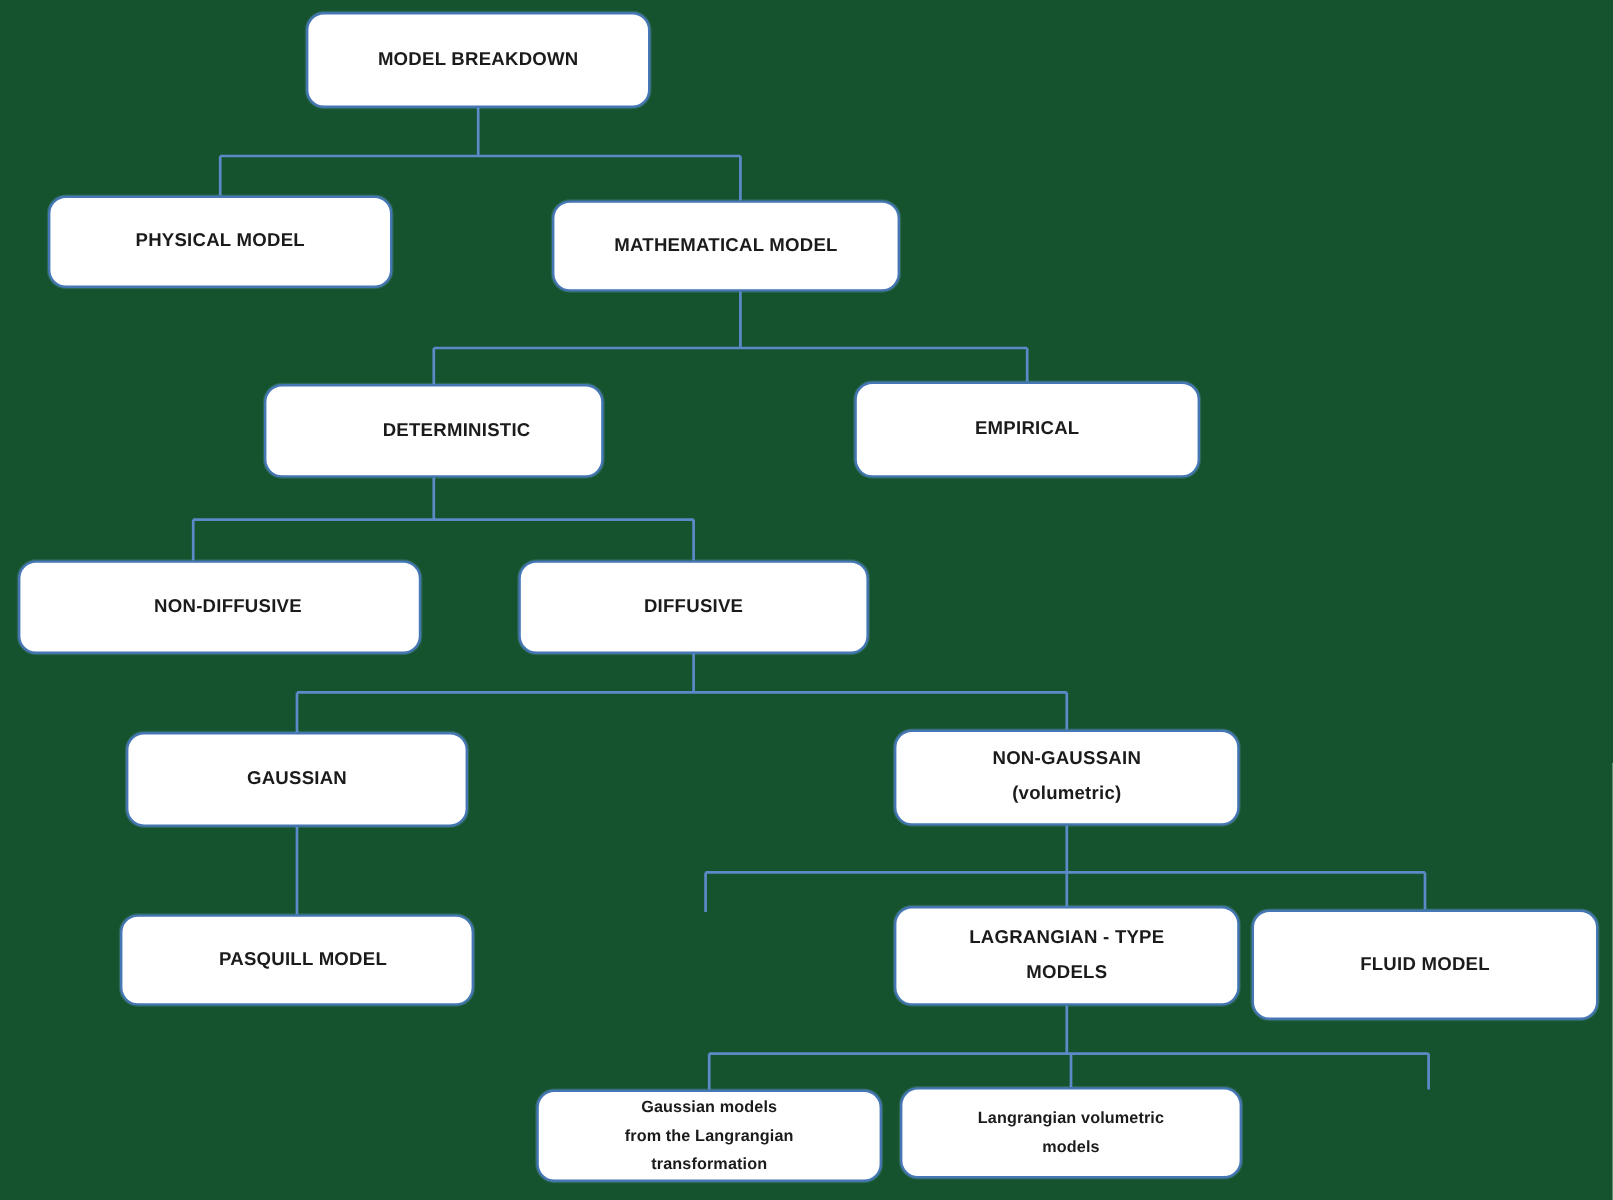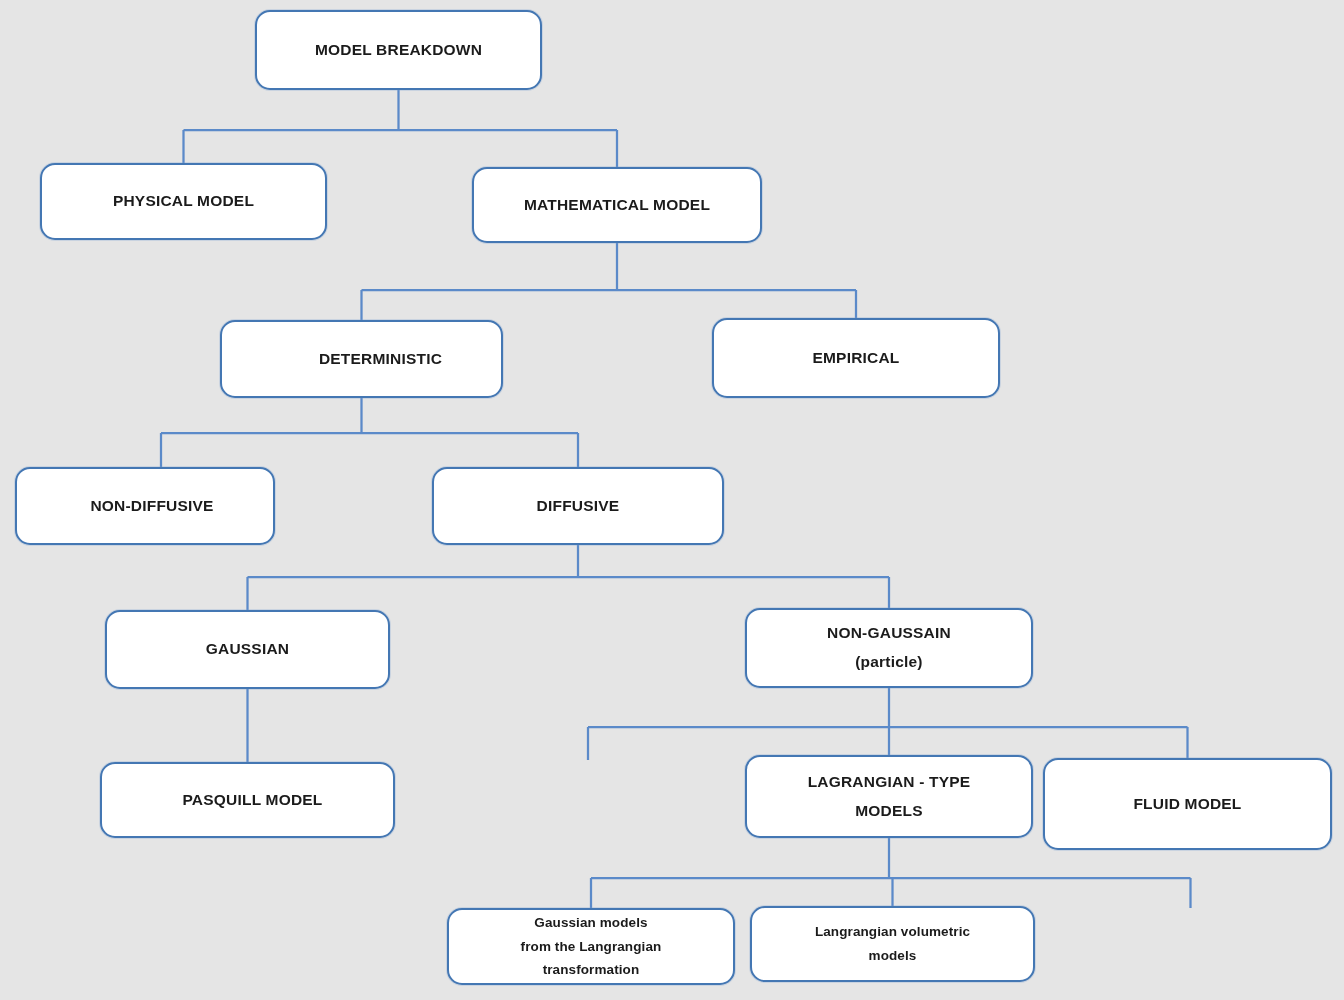--- a/index.html
+++ b/index.html
@@ -4,21 +4,21 @@
 <style>
   html, body {
     margin: 0;
     padding: 0;
     background: #ffffff;
   }
   #stage {
     position: relative;
     width: 1344px;
     height: 1000px;
-    background: #e5e5e5;
+    background: #14532d;
     overflow: hidden;
     font-family: "Liberation Sans", sans-serif;
   }
   #connectors {
     position: absolute;
     left: 0;
     top: 0;
     width: 1344px;
     height: 1000px;
     pointer-events: none;
@@ -57,41 +57,41 @@
   <svg id="connectors" xmlns="http://www.w3.org/2000/svg" width="1344" height="1000" viewBox="0 0 1344 1000">
     <path id="connector-path" fill="none" stroke-width="2.25" stroke-linecap="butt" stroke-linejoin="miter" d="M 398.5 90 L 398.5 130 M 183.5 130 L 617 130 M 183.5 130 L 183.5 163 M 617 130 L 617 167 M 617 243 L 617 290 M 361.5 290 L 856 290 M 361.5 290 L 361.5 320 M 856 290 L 856 318 M 361.5 398 L 361.5 433 M 161 433 L 578 433 M 161 433 L 161 467 M 578 433 L 578 467 M 578 545 L 578 577 M 247.5 577 L 889 577 M 247.5 577 L 247.5 610 M 889 577 L 889 608 M 247.5 689 L 247.5 762 M 889 688 L 889 727 M 588 727 L 1187.5 727 M 588 727 L 588 760 M 889 727 L 889 755 M 1187.5 727 L 1187.5 758 M 889 838 L 889 878 M 591 878 L 1190.5 878 M 591 878 L 591 908 M 892.5 878 L 892.5 906 M 1190.5 878 L 1190.5 908" stroke="#5b8ac9"></path>
   </svg>
 
 <div class="node" style="left: 255px; top: 10px; width: 287px; height: 80px; border-color: rgb(68, 119, 179);">
       <span class="lbl" style="color: rgb(27, 27, 27);">MODEL BREAKDOWN</span>
     </div>
     <div class="node" style="left: 40px; top: 163px; width: 287px; height: 77px; border-color: rgb(68, 119, 179);">
       <span class="lbl" style="color: rgb(27, 27, 27);">PHYSICAL MODEL</span>
     </div>
-    <div class="node" style="left: 472px; top: 167px; width: 290px; height: 76px; border-color: rgb(68, 119, 179);">
+    <div class="node" style="left: 460px; top: 167px; width: 290px; height: 76px; border-color: rgb(68, 119, 179);">
       <span class="lbl" style="color: rgb(27, 27, 27);">MATHEMATICAL MODEL</span>
     </div>
     <div class="node" style="left: 220px; top: 320px; width: 283px; height: 78px; border-color: rgb(68, 119, 179); padding-left: 48px;">
       <span class="lbl" style="color: rgb(27, 27, 27);">DETERMINISTIC</span>
     </div>
     <div class="node" style="left: 712px; top: 318px; width: 288px; height: 80px; border-color: rgb(68, 119, 179);">
       <span class="lbl" style="color: rgb(27, 27, 27);">EMPIRICAL</span>
     </div>
-    <div class="node" style="left: 15px; top: 467px; width: 260px; height: 78px; border-color: rgb(68, 119, 179); padding-left: 24px;">
+    <div class="node" style="left: 15px; top: 467px; width: 336px; height: 78px; border-color: rgb(68, 119, 179); padding-left: 24px;">
       <span class="lbl" style="color: rgb(27, 27, 27);">NON-DIFFUSIVE</span>
     </div>
     <div class="node" style="left: 432px; top: 467px; width: 292px; height: 78px; border-color: rgb(68, 119, 179);">
       <span class="lbl" style="color: rgb(27, 27, 27);">DIFFUSIVE</span>
     </div>
     <div class="node" style="left: 105px; top: 610px; width: 285px; height: 79px; border-color: rgb(68, 119, 179);">
       <span class="lbl" style="color: rgb(27, 27, 27);">GAUSSIAN</span>
     </div>
     <div class="node" style="left: 745px; top: 608px; width: 288px; height: 80px; border-color: rgb(68, 119, 179);">
       <span class="lbl" style="color: rgb(27, 27, 27);">NON-GAUSSAIN
-(particle)</span>
+(volumetric)</span>
     </div>
     <div class="node" style="left: 100px; top: 762px; width: 295px; height: 76px; border-color: rgb(68, 119, 179); padding-left: 20px;">
       <span class="lbl" style="color: rgb(27, 27, 27);">PASQUILL MODEL</span>
     </div>
     <div class="node" style="left: 745px; top: 755px; width: 288px; height: 83px; border-color: rgb(68, 119, 179);">
       <span class="lbl" style="color: rgb(27, 27, 27);">LAGRANGIAN - TYPE
 MODELS</span>
     </div>
     <div class="node" style="left: 1043px; top: 758px; width: 289px; height: 92px; border-color: rgb(68, 119, 179);">
       <span class="lbl" style="color: rgb(27, 27, 27);">FLUID MODEL</span>

